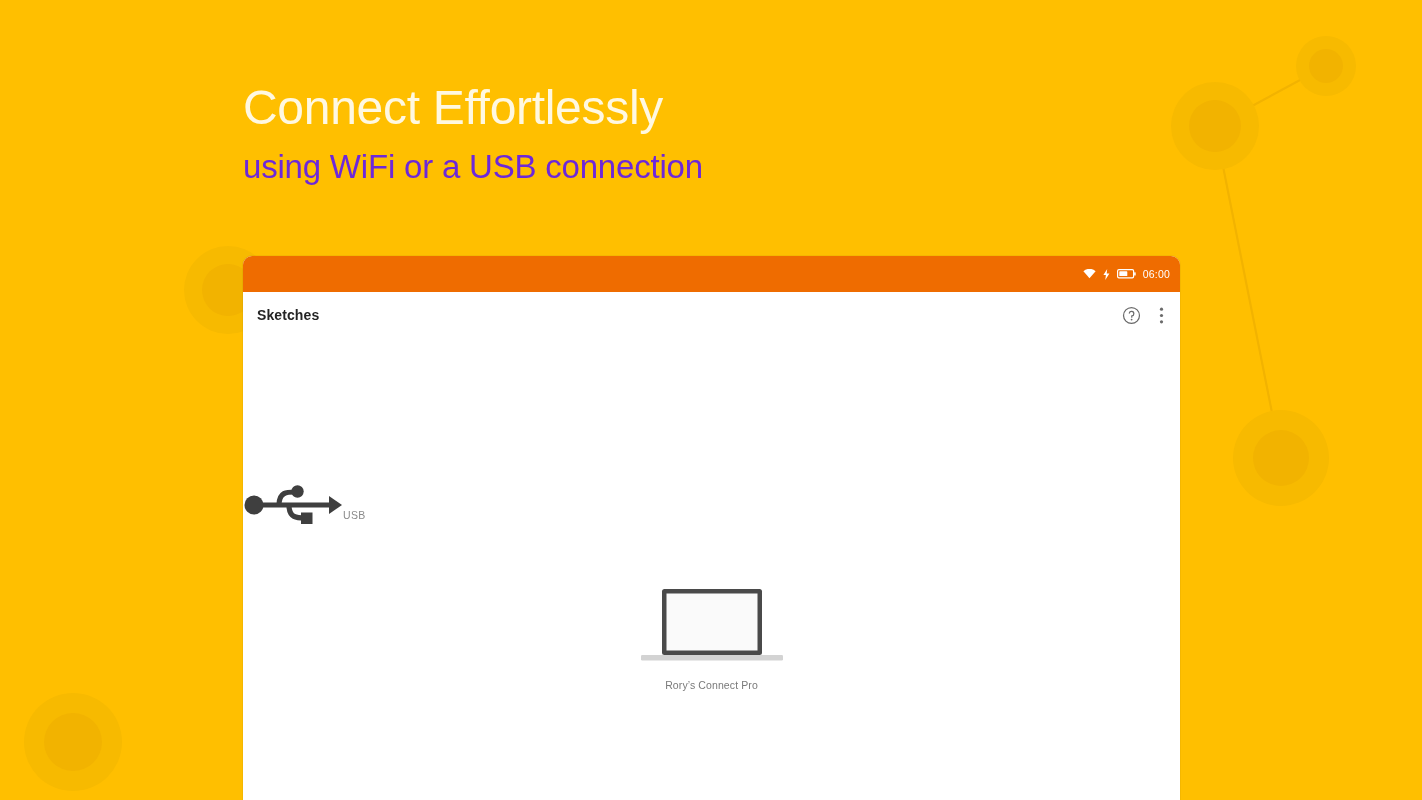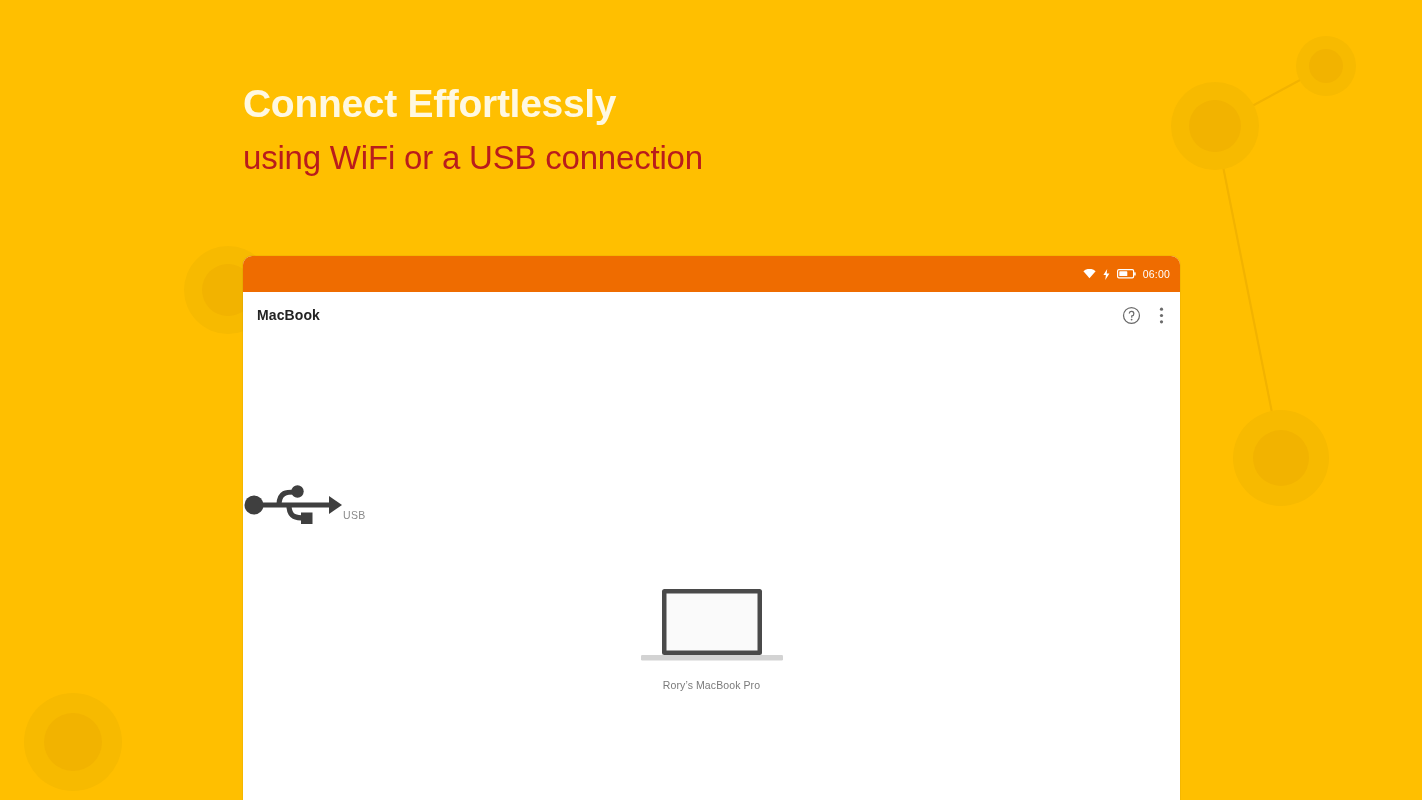--- a/index.html
+++ b/index.html
@@ -25,31 +25,31 @@
   }
 
   
   #promo-copy {
     position: absolute;
     left: 243px;
     top: 84px;
     z-index: 4;
   }
   #promo-headline {
-    font-size: 39px;
-    font-weight: bold;
+    font-size: 48px;
+    font-weight: normal;
     color: #FFF8E1;
     letter-spacing: -0.3px;
     line-height: 1.0;
     white-space: nowrap;
   }
   #promo-subheadline {
     font-size: 33px;
     font-weight: normal;
-    color: #b91c1c;
+    color: #6d28d9;
     letter-spacing: -0.2px;
     line-height: 1.0;
     margin-top: 18px;
     white-space: nowrap;
   }
 
   
   #tablet-device {
     position: absolute;
     left: 243px;
@@ -199,21 +199,21 @@
       <svg width="19" height="10" viewBox="0 0 19 10">
         <rect x="0.6" y="0.6" width="16" height="8.2" rx="1.4" fill="none" stroke="#FFFFFF" stroke-width="1.2"></rect>
         <rect x="2.3" y="2.3" width="8" height="4.8" rx="0.6" fill="#FFFFFF"></rect>
         <rect x="17.1" y="3.2" width="1.6" height="3.4" rx="0.6" fill="#FFFFFF"></rect>
       </svg>
     </span>
     <span class="status-item" id="status-clock">06:00</span>
   </div>
 
   <div id="app-bar">
-    <span id="app-title">MacBook</span>
+    <span id="app-title">Sketches</span>
     <div id="app-bar-actions">
       <span class="appbar-icon">
         <svg width="19" height="19" viewBox="0 0 20 20">
           <circle cx="10" cy="10" r="8.4" fill="none" stroke="#6B6B6B" stroke-width="1.3"></circle>
           <path d="M7.7 7.6 a2.4 2.4 0 1 1 2.6 2.9 v1.3" fill="none" stroke="#6B6B6B" stroke-width="1.3" stroke-linecap="round"></path>
           <circle cx="10.1" cy="14.3" r="0.95" fill="#6B6B6B"></circle>
         </svg>
       </span>
       <span class="appbar-icon">
         <svg width="5" height="19" viewBox="0 0 5 19">
@@ -245,17 +245,17 @@
     </div>
 
     <div id="laptop-block">
       <span>
         <svg width="142" height="76" viewBox="0 0 142 76">
           <rect x="21" y="2" width="100" height="66" rx="2.5" fill="#4A4A4A"></rect>
           <rect x="25.5" y="6.5" width="91" height="57" fill="#FAFAFA"></rect>
           <rect x="0" y="68" width="142" height="5.5" rx="1.2" fill="#D3D3D3"></rect>
         </svg>
       </span>
-      <span id="laptop-label">Rory’s MacBook Pro</span>
+      <span id="laptop-label">Rory’s Connect Pro</span>
     </div>
 
   </div>
 </div>
 
 </body></html>

